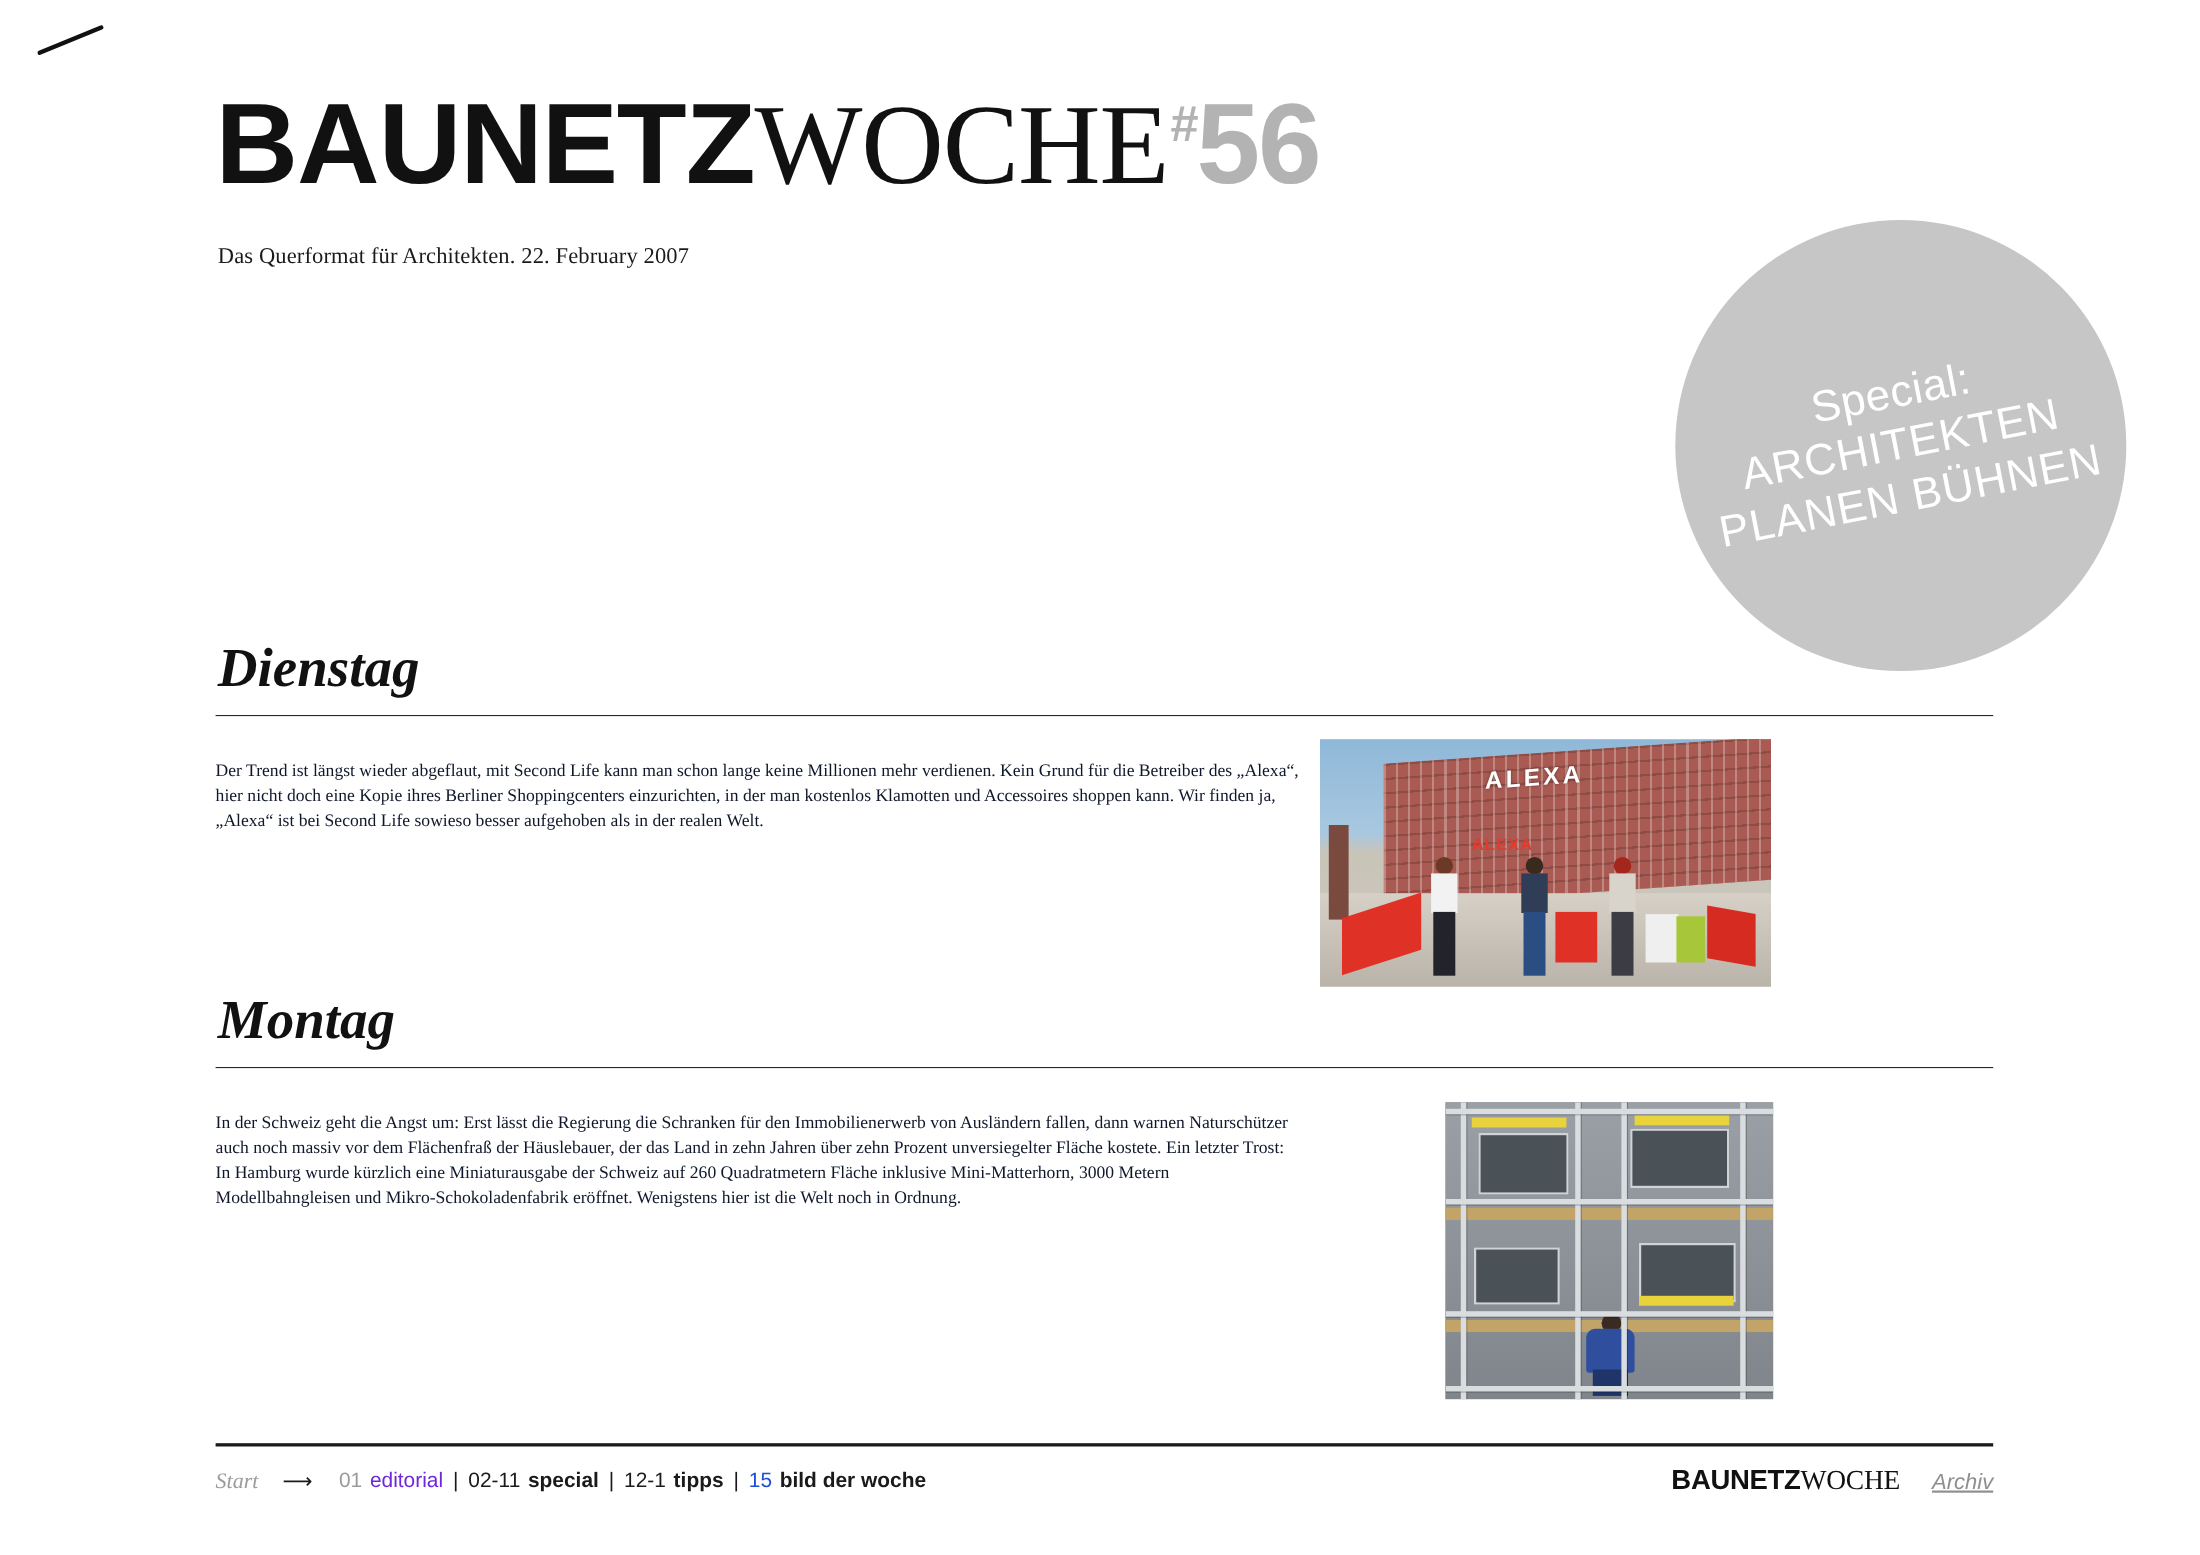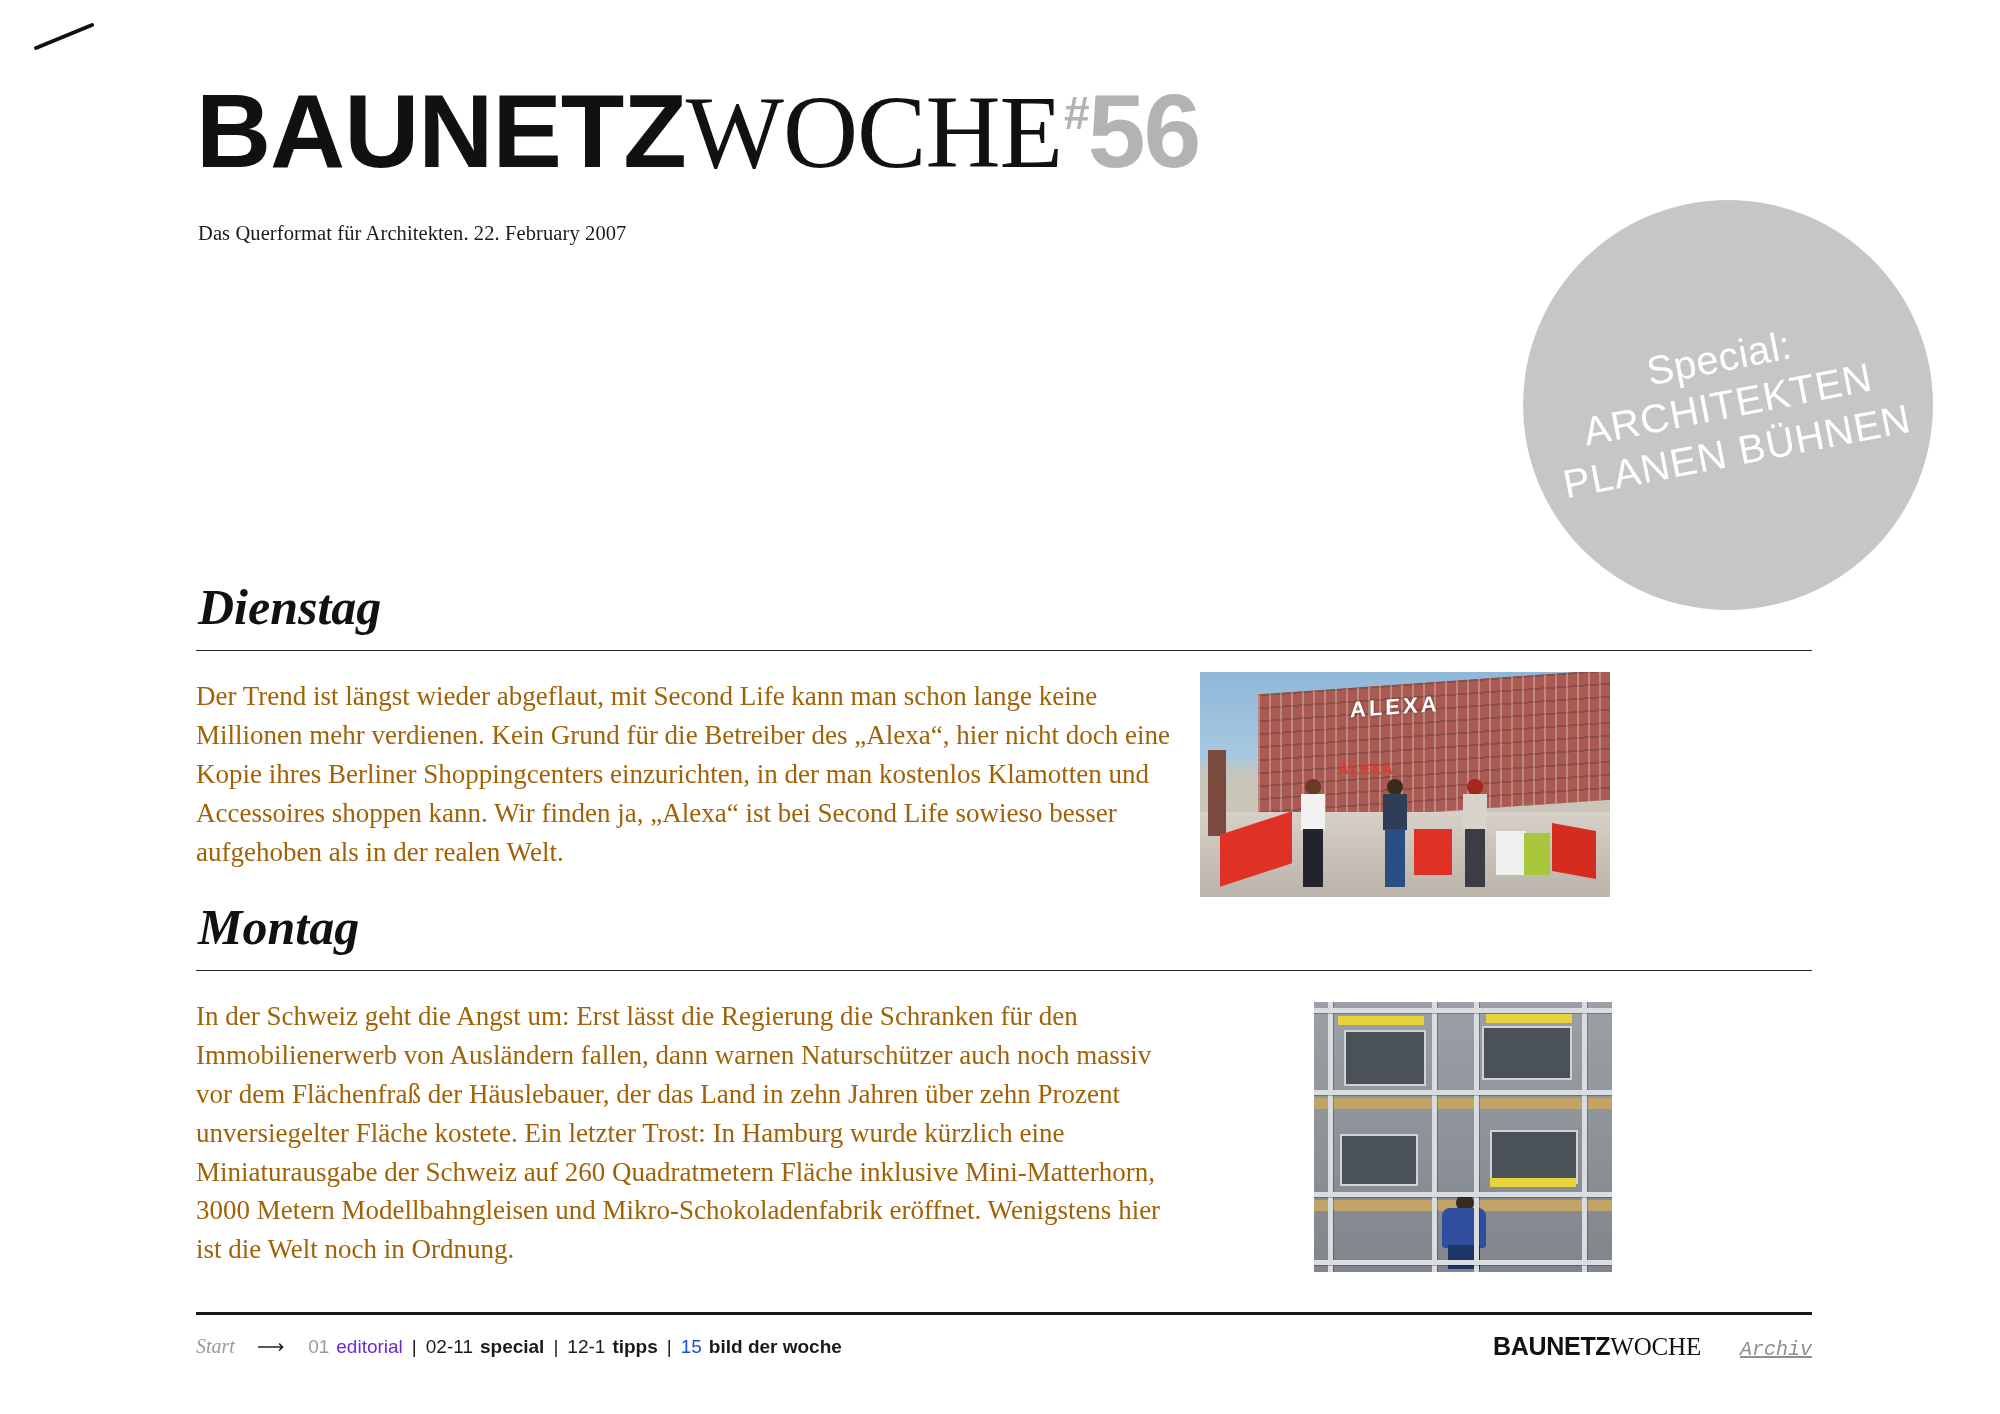--- a/index.html
+++ b/index.html
@@ -121,25 +121,25 @@
     color: #111111;
     margin: 0 0 14px 2px;
   }
   .rule {
     width: 1616px;
     height: 1px;
     background: #262626;
   }
   .body-text {
     width: 985px;
-    margin-top: 26px;
-    font-family: "Liberation Serif", serif;
-    font-size: 27px;
+    margin-top: 38px;
+    font-family: "Liberation Serif", serif;
+    font-size: 16px;
     line-height: 1.44;
-    color: #a16207;
+    color: #0f172a;
     text-align: left;
   }
 
   .shot {
     position: absolute;
     background: #d8d8d8;
     overflow: hidden;
   }
 
   
@@ -315,25 +315,25 @@
     color: #111111;
     letter-spacing: -0.3px;
   }
   .f-bn-light {
     font-family: "Liberation Serif", serif;
     font-size: 25px;
     color: #111111;
     letter-spacing: -0.2px;
   }
   .f-archiv {
-    font-family: Liberation Mono, monospace;
+    font-family: Liberation Sans, sans-serif;
     font-style: italic;
     font-size: 20px;
     color: #8f8f8f;
-    margin-left: 39px;
+    margin-left: 29px;
     text-decoration: underline;
   }
 </style>
 </head>
 <body>
 
 <div class="corner-tick">
   <svg width="62" height="30" viewBox="0 0 62 30">
     <path d="M2 26 L58 3" stroke="#111111" stroke-width="4" fill="none" stroke-linecap="round"></path>
   </svg>

